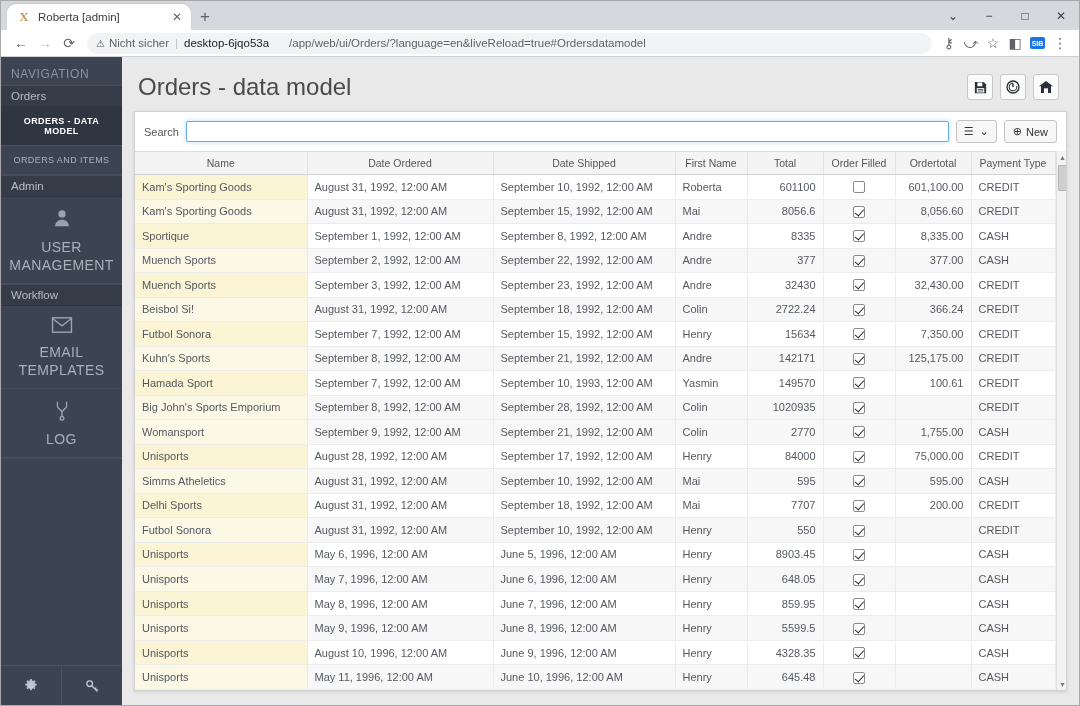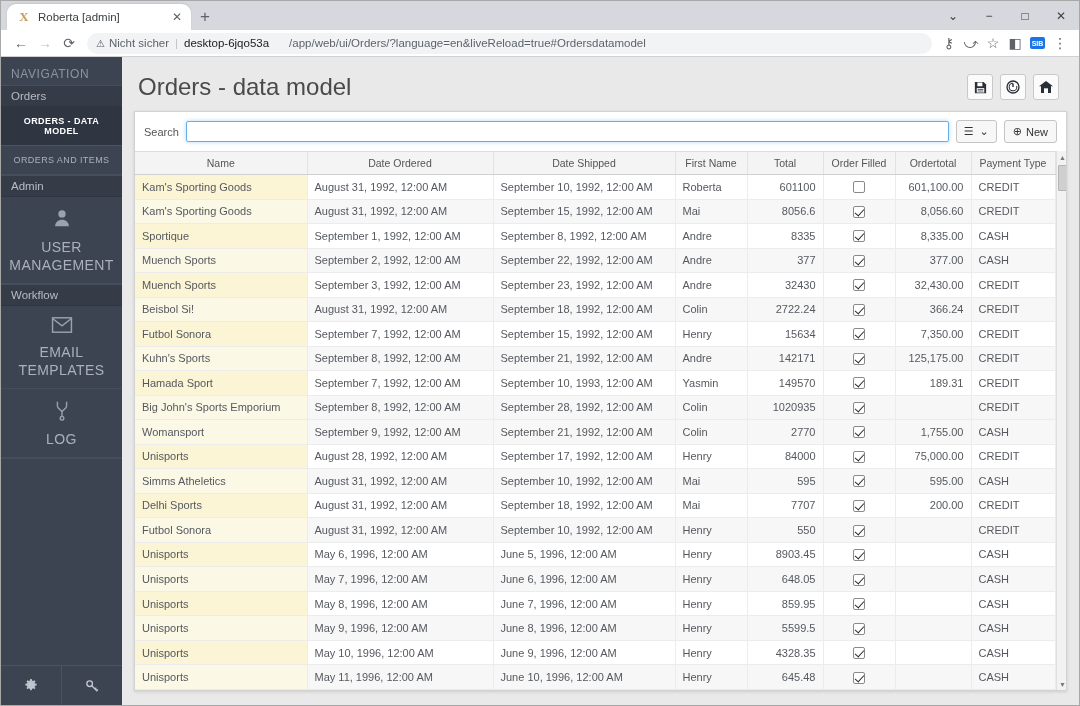--- a/index.html
+++ b/index.html
@@ -451,21 +451,21 @@
                   <td class="num">125,175.00</td>
                   <td>CREDIT</td>
                 </tr>
                 <tr class="odd">
                   <td class="c-name">Hamada Sport</td>
                   <td>September 7, 1992, 12:00 AM</td>
                   <td>September 10, 1993, 12:00 AM</td>
                   <td>Yasmin</td>
                   <td class="num">149570</td>
                   <td class="ctr"><span class="cbox on"></span></td>
-                  <td class="num">189.31</td>
+                  <td class="num">100.61</td>
                   <td>CREDIT</td>
                 </tr>
                 <tr class="even">
                   <td class="c-name">Big John's Sports Emporium</td>
                   <td>September 8, 1992, 12:00 AM</td>
                   <td>September 28, 1992, 12:00 AM</td>
                   <td>Colin</td>
                   <td class="num">1020935</td>
                   <td class="ctr"><span class="cbox on"></span></td>
                   <td class="num"></td>
@@ -556,21 +556,21 @@
                   <td>May 9, 1996, 12:00 AM</td>
                   <td>June 8, 1996, 12:00 AM</td>
                   <td>Henry</td>
                   <td class="num">5599.5</td>
                   <td class="ctr"><span class="cbox on"></span></td>
                   <td class="num"></td>
                   <td>CASH</td>
                 </tr>
                 <tr class="odd">
                   <td class="c-name">Unisports</td>
-                  <td>May 10, 1996, 12:00 AM</td>
+                  <td>August 10, 1996, 12:00 AM</td>
                   <td>June 9, 1996, 12:00 AM</td>
                   <td>Henry</td>
                   <td class="num">4328.35</td>
                   <td class="ctr"><span class="cbox on"></span></td>
                   <td class="num"></td>
                   <td>CASH</td>
                 </tr>
                 <tr class="even">
                   <td class="c-name">Unisports</td>
                   <td>May 11, 1996, 12:00 AM</td>

